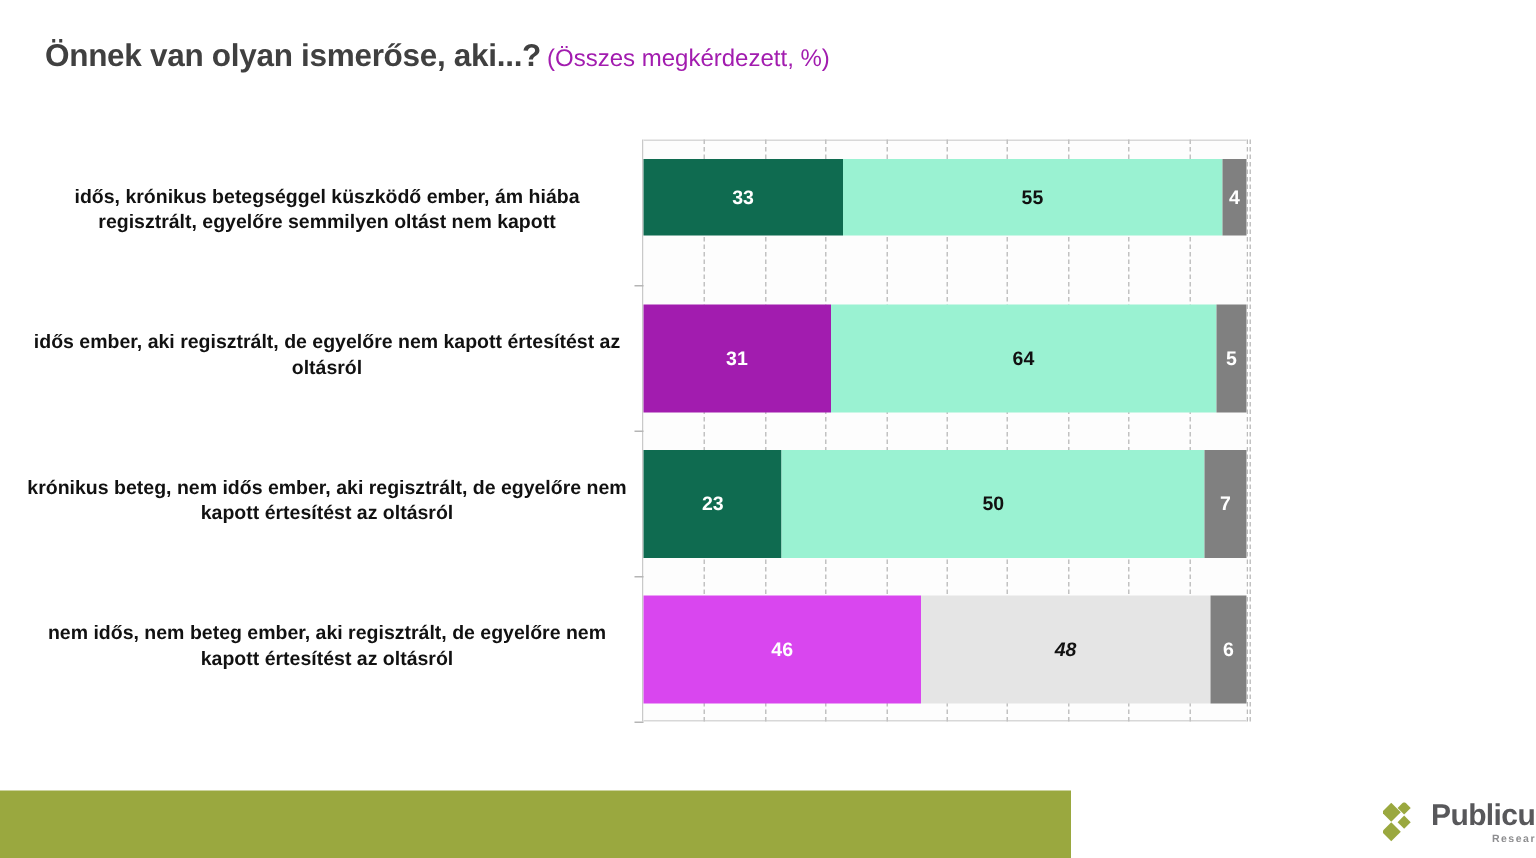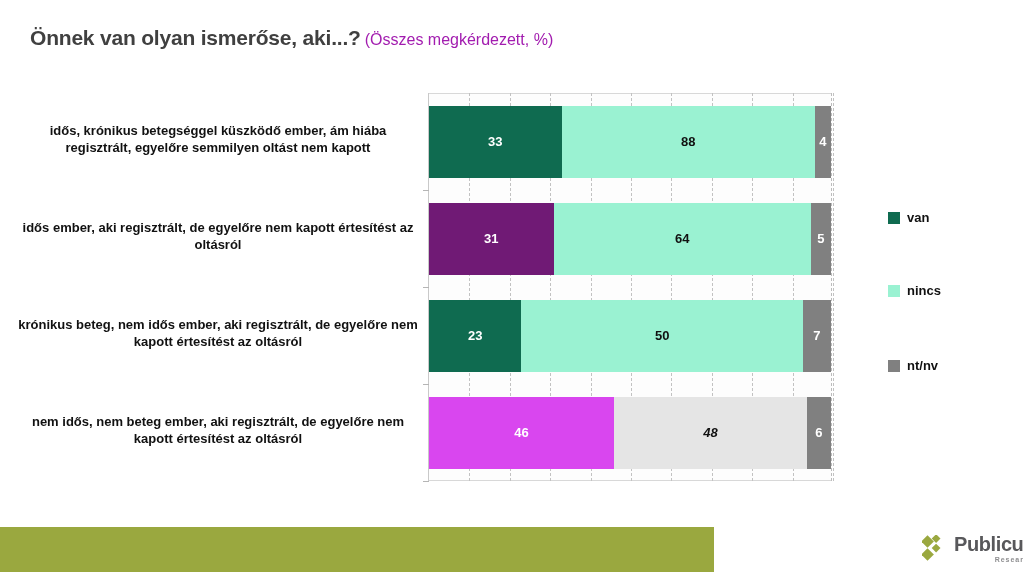--- a/index.html
+++ b/index.html
@@ -131,28 +131,28 @@
     <div class="gridline" style="left: 40.4px;"></div>
         <div class="gridline" style="left: 80.8px;"></div>
         <div class="gridline" style="left: 121.2px;"></div>
         <div class="gridline" style="left: 161.6px;"></div>
         <div class="gridline" style="left: 202px;"></div>
         <div class="gridline" style="left: 242.4px;"></div>
         <div class="gridline" style="left: 282.8px;"></div>
         <div class="gridline" style="left: 323.2px;"></div>
         <div class="gridline" style="left: 363.6px;"></div>
         <div class="gridline" style="left: 404px;"></div>
-        <div class="bar-row" style="top: 12.5px; height: 72px;">
+        <div class="bar-row" style="top: 12.5px; height: 51px;">
           <div class="seg van" style="background: rgb(15, 107, 80); width: 133.32px;">33</div>
-          <div class="seg nincs" style="background: rgb(154, 242, 210); width: 254.52px;">88</div>
+          <div class="seg nincs" style="background: rgb(154, 242, 210); width: 254.52px;">55</div>
           <div class="seg ntnv" style="background: rgb(128, 128, 128); width: 16.16px;">4</div>
         </div>
         <div class="cat-tick" style="top: 97px;"></div>
         <div class="bar-row" style="top: 109.5px; height: 72px;">
-          <div class="seg van" style="background: #701a75; width: 125.24px;">31</div>
+          <div class="seg van" style="background: #a21caf; width: 125.24px;">31</div>
           <div class="seg nincs" style="background: rgb(154, 242, 210); width: 258.56px;">64</div>
           <div class="seg ntnv" style="background: rgb(128, 128, 128); width: 20.2px;">5</div>
         </div>
         <div class="cat-tick" style="top: 194px;"></div>
         <div class="bar-row" style="top: 206.5px; height: 72px; border-radius: 10px;">
           <div class="seg van" style="background: rgb(15, 107, 80); width: 92.92px;">23</div>
           <div class="seg nincs" style="background: rgb(154, 242, 210); width: 282.8px;">50</div>
           <div class="seg ntnv" style="background: rgb(128, 128, 128); width: 28.28px;">7</div>
         </div>
         <div class="cat-tick" style="top: 291px;"></div>
@@ -160,34 +160,20 @@
           <div class="seg van" style="background: #d946ef; width: 185.84px;">46</div>
           <div class="seg nincs" style="background: #e5e5e5; width: 193.92px; font-style: italic;">48</div>
           <div class="seg ntnv" style="background: rgb(128, 128, 128); width: 24.24px;">6</div>
         </div>
         <div class="cat-tick" style="top: 388px;"></div>
       </div>
 
     <div id="xaxis"></div>
   </div>
 
-  <div class="legend" id="legend">
-      <div class="legend-item" style="top: 122px;">
-        <span class="swatch" style="background: rgb(15, 107, 80);"></span>
-        <span>van</span>
-      </div>
-      <div class="legend-item" style="top: 195px;">
-        <span class="swatch" style="background: rgb(154, 242, 210);"></span>
-        <span>nincs</span>
-      </div>
-      <div class="legend-item" style="top: 270px;">
-        <span class="swatch" style="background: rgb(128, 128, 128);"></span>
-        <span>nt/nv</span>
-      </div>
-    </div>
 
   <div class="footer-bar"></div>
   <div class="logo">
     <span class="logo-mark">
       <svg viewBox="0 0 26 28" width="26" height="28" aria-hidden="true">
         <g fill="#9AA83F">
           <rect x="1" y="2" width="9" height="9" transform="rotate(45 5.5 6.5)"></rect>
           <rect x="11" y="0.5" width="6.2" height="6.2" transform="rotate(45 14.1 3.6)"></rect>
           <rect x="11" y="10" width="6.2" height="6.2" transform="rotate(45 14.1 13.1)"></rect>
           <rect x="1" y="15" width="9" height="9" transform="rotate(45 5.5 19.5)"></rect>

